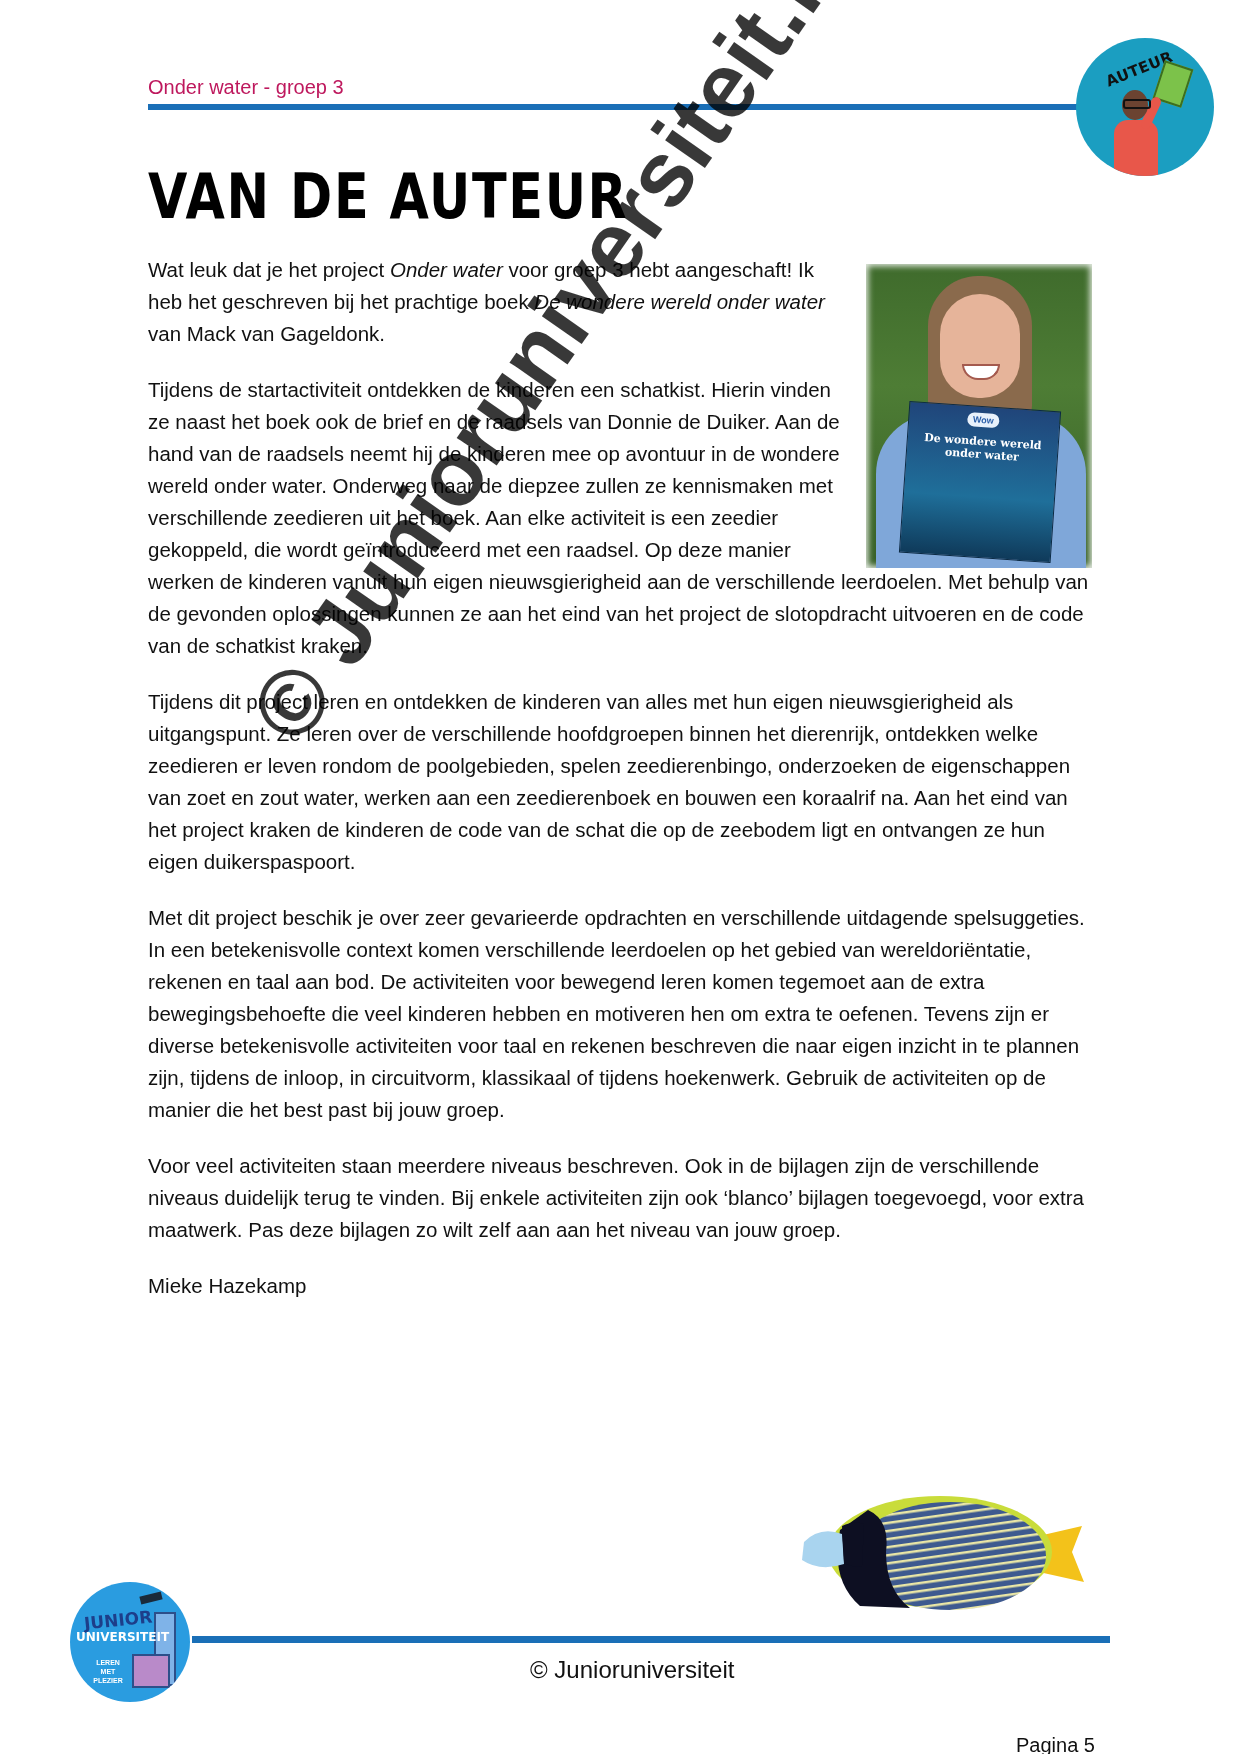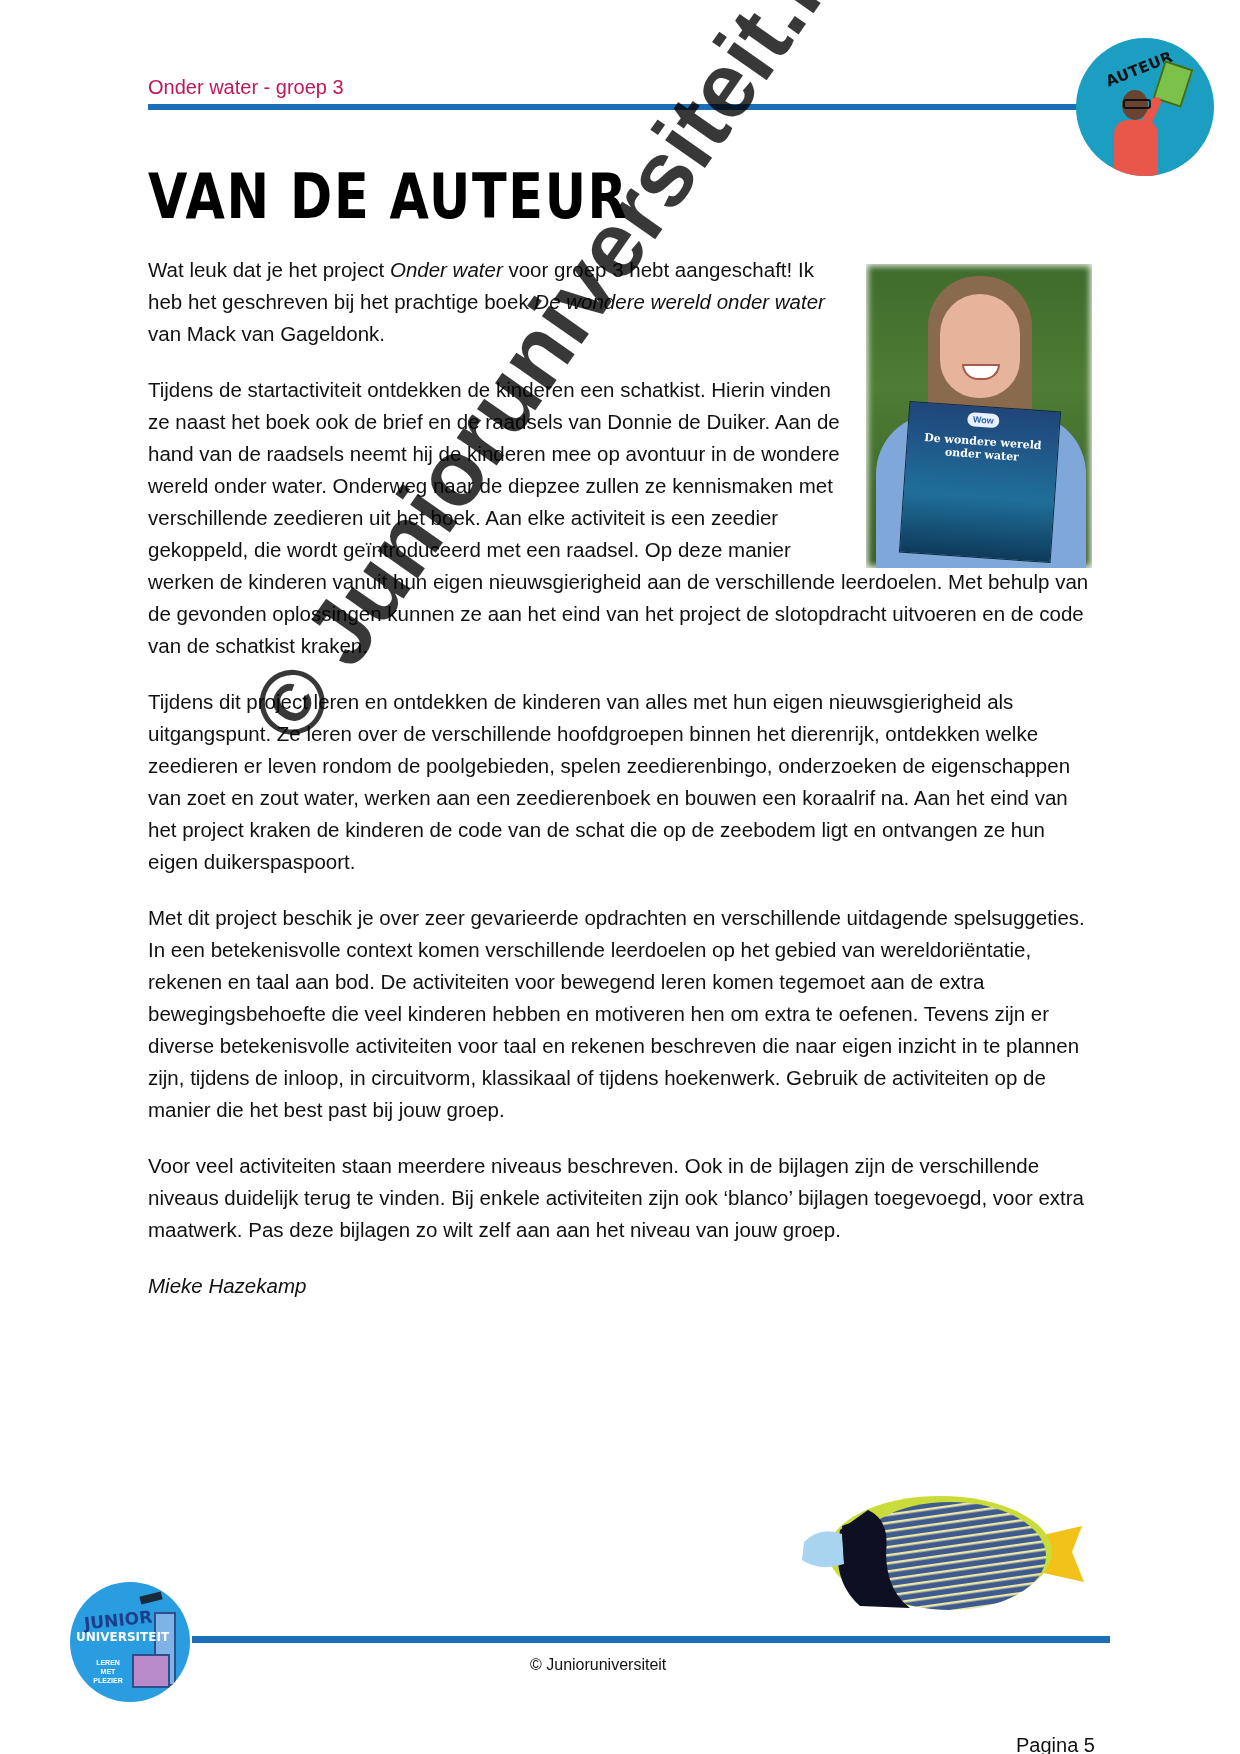--- a/index.html
+++ b/index.html
@@ -33,38 +33,38 @@
   .photo .face { position: absolute; left: 74px; top: 30px; width: 80px; height: 104px; border-radius: 40px 40px 38px 38px; background: #e6b49a; }
   .photo .smile { position: absolute; left: 96px; top: 100px; width: 34px; height: 12px; border-radius: 0 0 17px 17px; background: #fff; border: 2px solid #a45a4e; }
   .photo .shirt { position: absolute; left: 10px; top: 150px; width: 210px; height: 160px; border-radius: 60px 60px 0 0; background: #7fa7d9; }
   .photo .book { position: absolute; left: 38px; top: 142px; width: 150px; height: 150px; background: linear-gradient(180deg, #20457a 0%, #1f6f9a 60%, #0f3a5a 100%);
                  transform: rotate(4deg); border: 1px solid #0b2a44; }
   .photo .book-title { position: absolute; left: 6px; top: 28px; width: 138px; text-align: center; color: #fff; font-size: 11px; font-weight: bold;
                        font-family: "DejaVu Serif", serif; line-height: 13px; }
   .photo .book-badge { position: absolute; left: 58px; top: 6px; width: 32px; height: 14px; border-radius: 8px; background: #e8f1fb; color: #2a5ea8;
                        font-size: 9px; font-weight: bold; text-align: center; line-height: 14px; }
 
-  .signature { font-style: italic; }
+  .signature { }
 
   .fish { position: absolute; left: 790px; top: 1490px; width: 300px; height: 126px; }
 
   .watermark { position: absolute; left: 230px; top: 700px; font-size: 92px; font-weight: bold; color: rgba(0,0,0,0.78);
                transform: rotate(-55deg); transform-origin: left top; white-space: nowrap; pointer-events: none;
                font-family: "Liberation Sans", sans-serif; -webkit-text-stroke: 0; }
 
   .footer-rule { position: absolute; left: 192px; top: 1636px; width: 918px; height: 7px; background: #1a6fb7; }
   .junior-logo { position: absolute; left: 70px; top: 1582px; width: 120px; height: 120px; border-radius: 50%; background: #2a9ce0; overflow: hidden; }
   .junior-logo .l1 { position: absolute; left: 14px; top: 28px; color: #1d3e8a; font-weight: 900; font-size: 17px; font-family: "DejaVu Sans", sans-serif; transform: rotate(-6deg); }
   .junior-logo .l2 { position: absolute; left: 6px; top: 48px; color: #fff; font-weight: 900; font-size: 12px; font-family: "DejaVu Sans", sans-serif; }
   .junior-logo .l3 { position: absolute; left: 18px; top: 76px; color: #fff; font-size: 7px; font-weight: bold; line-height: 9px; text-align: center; }
   .junior-logo .tower { position: absolute; left: 84px; top: 30px; width: 18px; height: 70px; background: #7fb3e8; border: 2px solid #2d4f8a; }
   .junior-logo .house { position: absolute; left: 62px; top: 72px; width: 34px; height: 30px; background: #b98ac9; border: 2px solid #2d4f8a; }
   .junior-logo .cap { position: absolute; left: 70px; top: 12px; width: 22px; height: 8px; background: #1a2a3a; transform: rotate(-14deg); }
 
-  .footer-copy { position: absolute; left: 530px; top: 1656px; font-size: 16px; color: #111; }
+  .footer-copy { position: absolute; left: 530px; top: 1656px; font-size: 24px; color: #111; }
   .footer-page { position: absolute; left: 1016px; top: 1734px; font-size: 20px; color: #111; }
 </style>
 </head>
 <body>
 
 <div class="header-text" data-name="running-header">Onder water - groep 3</div>
 <div class="header-rule" data-name="header-divider"></div>
 
 <div class="auteur-logo" data-name="auteur-badge-icon">
   <span class="lbl" data-name="auteur-badge-label">AUTEUR</span>

